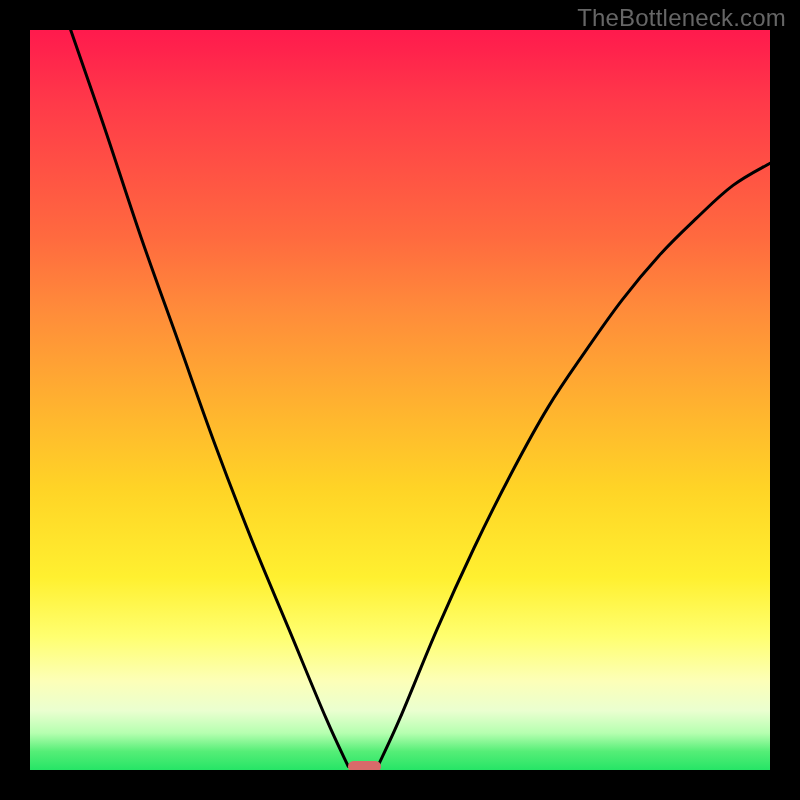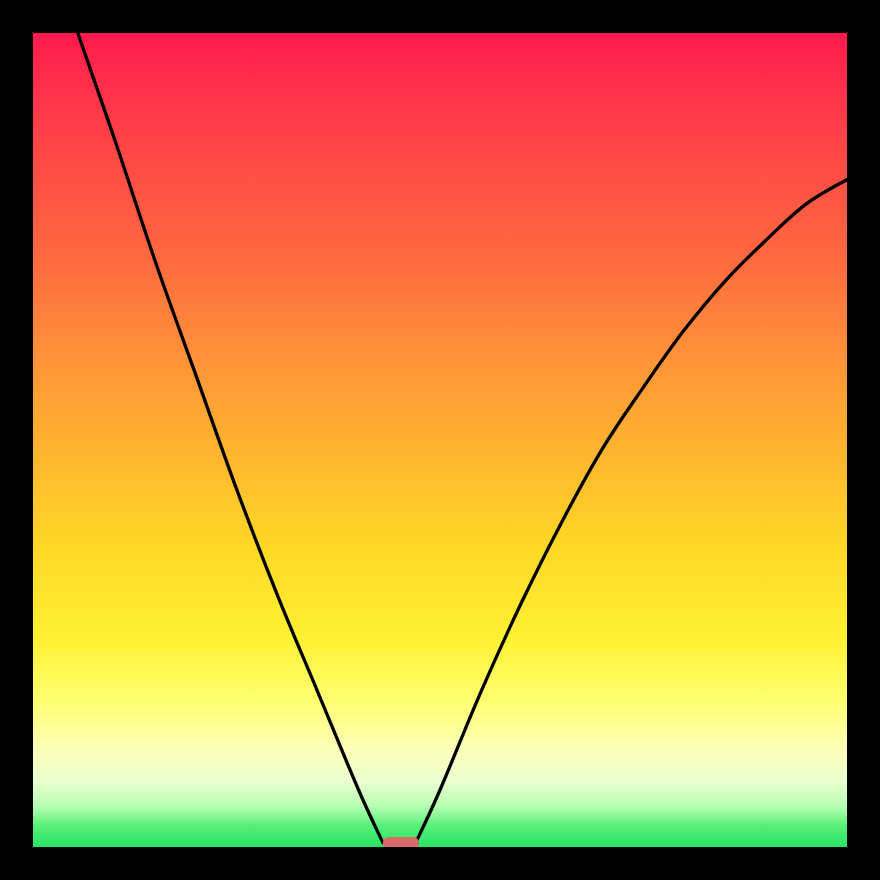--- a/index.html
+++ b/index.html
@@ -66,20 +66,21 @@
   svg.curves {
     position: absolute;
     inset: 0;
     z-index: 2;
   }
 </style>
 </head>
 <body>
 
 <div class="frame">
+  <div class="watermark">TheBottleneck.com</div>
 
   <div class="plot">
     <div class="grad"></div>
     <svg class="curves" viewBox="0 0 740 740" preserveAspectRatio="none">
       <path id="curve-left" fill="none" stroke="#000" stroke-width="3" stroke-linecap="round" d="M 40.7 0 C 46.694 17.316000000000006, 61.346000000000004 58.90400000000004, 74 96.20000000000005 C 86.654 133.49600000000004, 97.68 168.57200000000006, 111 207.20000000000005 C 124.32 245.82800000000003, 134.68 273.504, 148 310.8 C 161.32 348.096, 171.68 378.436, 185 414.4 C 198.32 450.364, 208.68 477.3, 222 510.6 C 235.32 543.9, 245.68 567.432, 259 599.4 C 272.32 631.3679999999999, 285.344 663.558, 296 688.2 C 306.656 712.8420000000001, 314.204 727.6419999999999, 318.2 736.3"></path>
       <path id="curve-right" fill="none" stroke="#000" stroke-width="3" stroke-linecap="round" d="M 347.79999999999995 736.3 C 351.79599999999994 727.6419999999999, 359.344 712.8420000000001, 370 688.2 C 380.656 663.558, 393.68000000000006 630.036, 407.00000000000006 599.4 C 420.32000000000005 568.764, 430.68 545.972, 444 518 C 457.32 490.028, 467.68 469.308, 481 444 C 494.32 418.692, 504.68 399.37800000000004, 518 377.40000000000003 C 531.32 355.422, 541.68 341.21400000000006, 555 321.90000000000003 C 568.32 302.586, 578.68 287.41599999999994, 592 270.09999999999997 C 605.32 252.78399999999996, 615.68 240.35200000000003, 629 225.70000000000005 C 642.32 211.04800000000006, 652.68 201.35400000000007, 666 188.70000000000005 C 679.32 176.04600000000002, 689.68 165.39, 703 155.39999999999998 C 716.32 145.40999999999997, 733.34 137.19600000000003, 740 133.20000000000005"></path>
     </svg>
     <div id="marker" class="marker" style="left: 318.2px; width: 33.3px; top: 731.3px; background: rgb(216, 106, 106);"></div>
   </div>
 </div>

